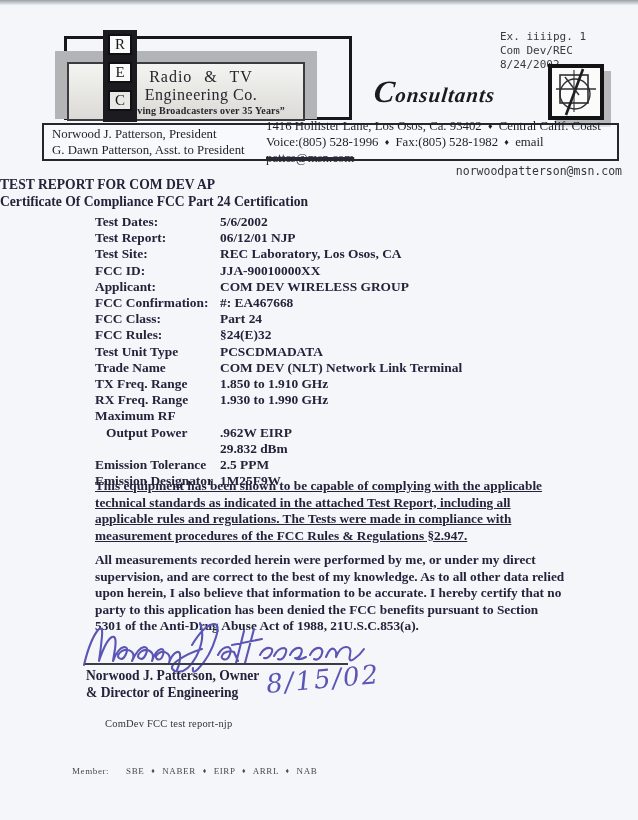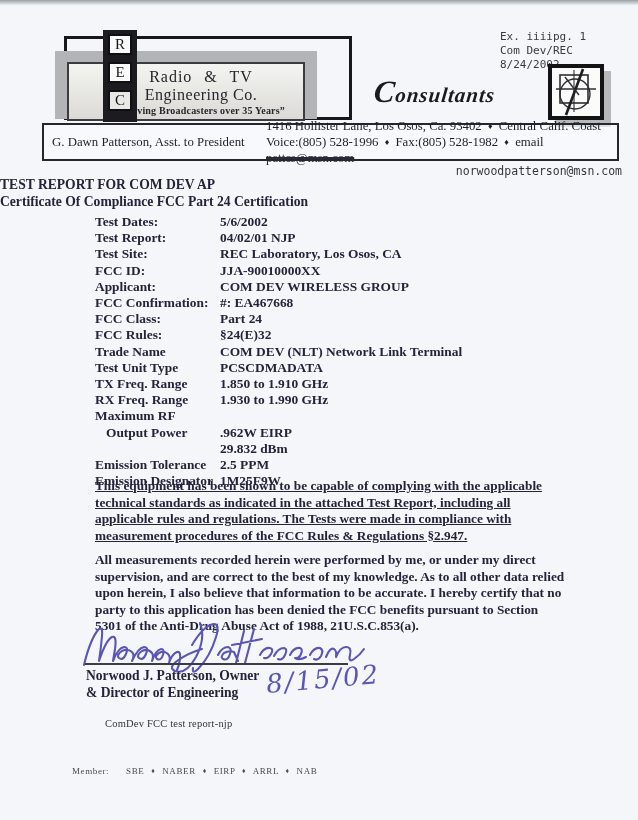--- a/index.html
+++ b/index.html
@@ -157,20 +157,21 @@
       <circle cx="23" cy="26" r="15" fill="none" stroke="#2e2e34" stroke-width="1.4"></circle>
       <line x1="4" y1="21" x2="44" y2="21" stroke="#2e2e34" stroke-width="1.3"></line>
       <line x1="22" y1="2" x2="22" y2="44" stroke="#2e2e34" stroke-width="1.1"></line>
       <line x1="31" y1="1" x2="14" y2="47" stroke="#1d1d22" stroke-width="2.6"></line>
       <line x1="13" y1="9" x2="27" y2="27" stroke="#2e2e34" stroke-width="1.4"></line>
     </svg>
   </div>
 
   <div class="address-box">
     <div class="addr-left">
+      <div>Norwood J. Patterson, President</div>
       <div>G. Dawn Patterson, Asst. to President</div>
     </div>
     <div class="addr-right">
       <div>
         <span>1416 Hollister Lane, Los Osos, Ca. 93402</span>
         <span class="diamond">♦</span>
         <span>Central Calif. Coast</span>
       </div>
       <div>
         <span>Voice:(805) 528-1996</span>
@@ -190,21 +191,21 @@
     <div>Certificate Of Compliance FCC Part 24 Certification</div>
   </div>
 
   <div class="fields">
     <div class="frow">
         <span class="flabel">Test Dates:</span>
         <span class="fvalue">5/6/2002</span>
       </div>
     <div class="frow">
         <span class="flabel">Test Report:</span>
-        <span class="fvalue">04/02/01 NJP</span>
+        <span class="fvalue">06/12/01 NJP</span>
       </div>
     <div class="frow">
         <span class="flabel">Test Site:</span>
         <span class="fvalue">REC Laboratory, Los Osos, CA</span>
       </div>
     <div class="frow">
         <span class="flabel">FCC ID:</span>
         <span class="fvalue">JJA-90010000XX</span>
       </div>
     <div class="frow">
@@ -217,26 +218,26 @@
       </div>
     <div class="frow">
         <span class="flabel">FCC Class:</span>
         <span class="fvalue">Part 24</span>
       </div>
     <div class="frow">
         <span class="flabel">FCC Rules:</span>
         <span class="fvalue">§24(E)32</span>
       </div>
     <div class="frow">
+        <span class="flabel">Test Unit Type</span>
+        <span class="fvalue">PCSCDMADATA</span>
+      </div>
+    <div class="frow">
         <span class="flabel">Trade Name</span>
         <span class="fvalue">COM DEV (NLT) Network Link Terminal</span>
-      </div>
-    <div class="frow">
-        <span class="flabel">Test Unit Type</span>
-        <span class="fvalue">PCSCDMADATA</span>
       </div>
     <div class="frow">
         <span class="flabel">TX Freq. Range</span>
         <span class="fvalue">1.850 to 1.910 GHz</span>
       </div>
     <div class="frow">
         <span class="flabel">RX Freq. Range</span>
         <span class="fvalue">1.930 to 1.990 GHz</span>
       </div>
     <div class="frow">

